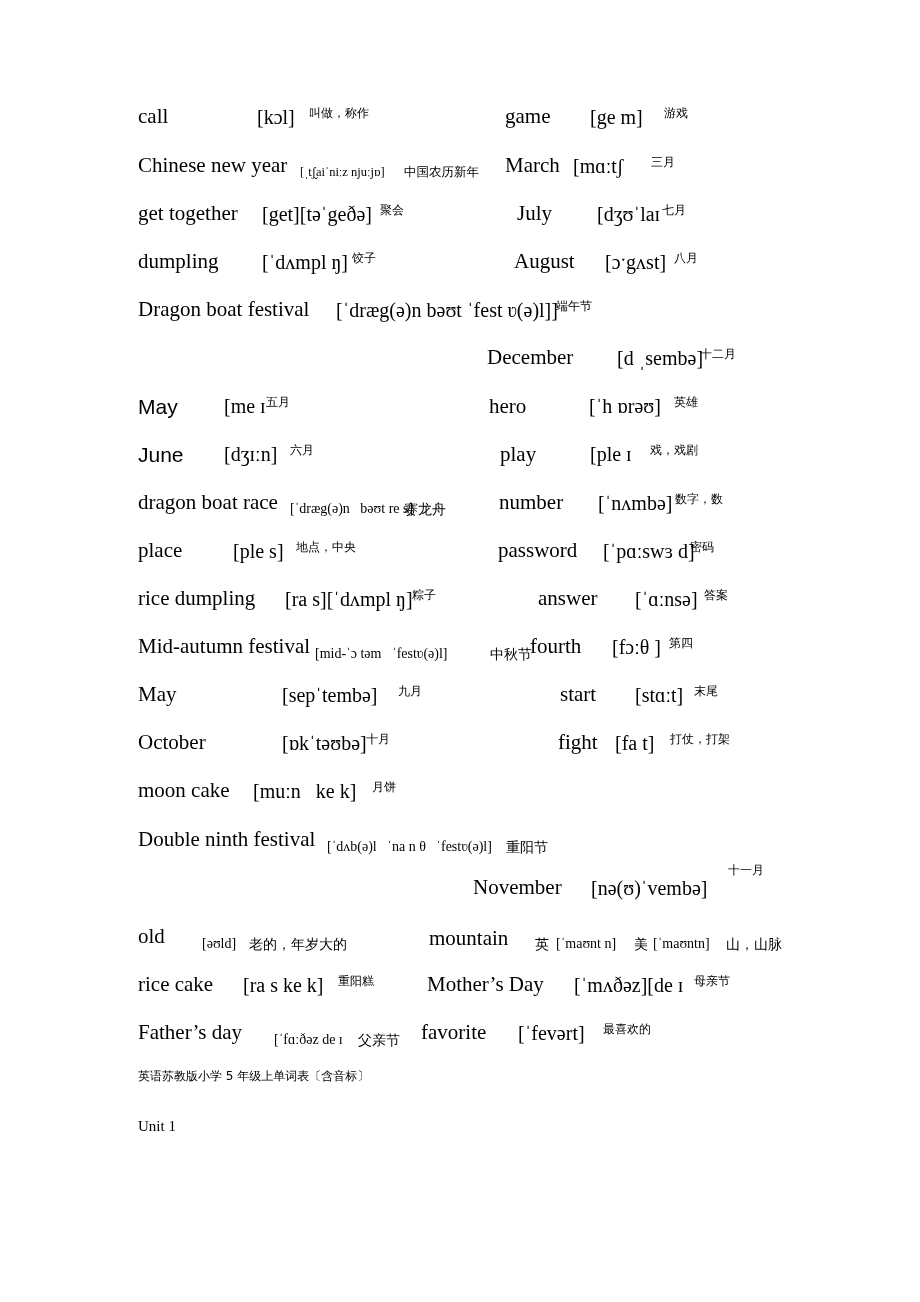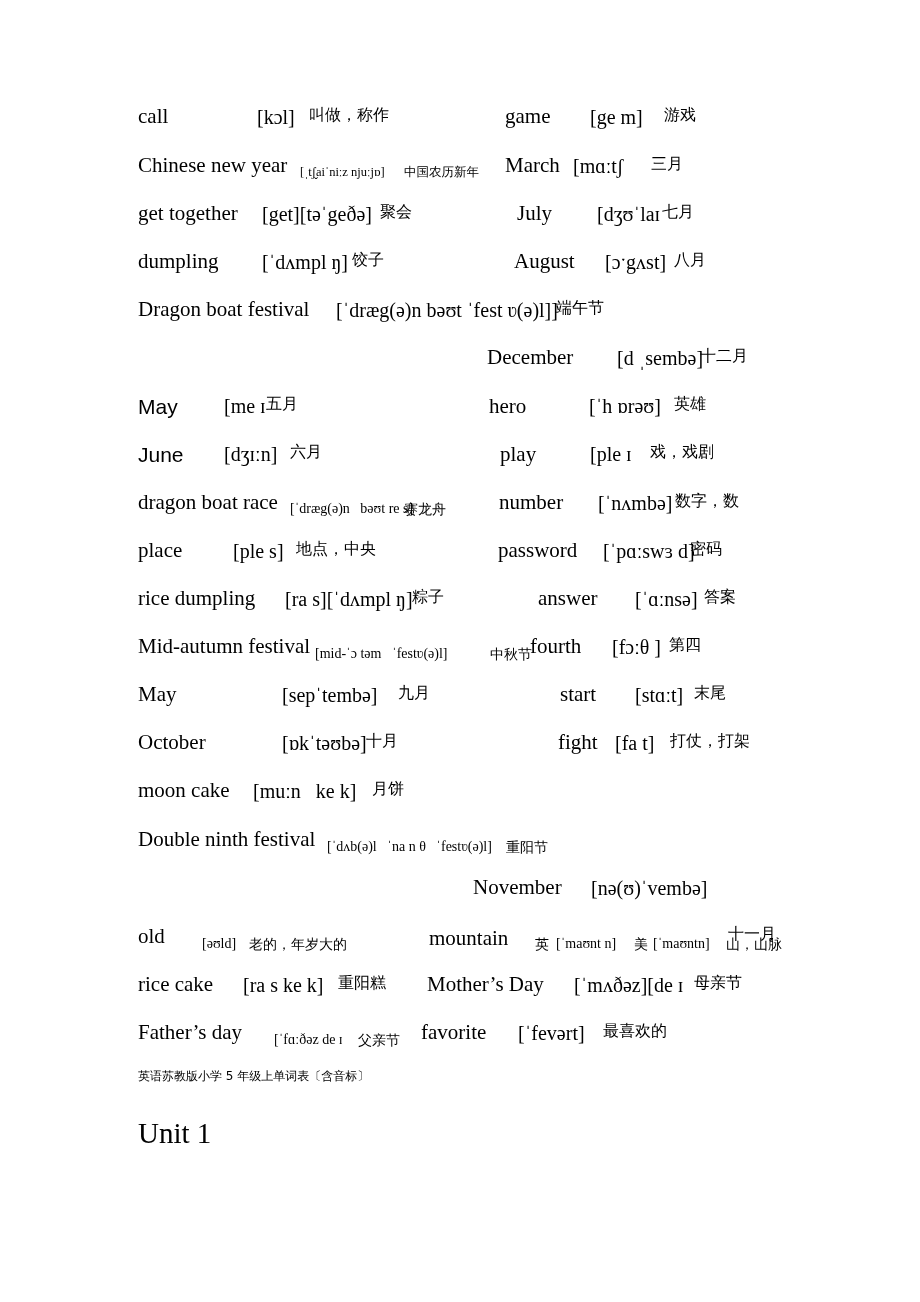--- a/index.html
+++ b/index.html
@@ -28,25 +28,25 @@
     white-space: pre;
     font-family: "Liberation Serif", "DejaVu Serif", serif;
     color: #000000;
     line-height: 1;
   }
   .en      { font-size: 21px; }
   .en-sans { font-size: 21px; font-family: "Liberation Sans", "DejaVu Sans", sans-serif; }
   .ipa     { font-size: 20px; }
   .ipa-sm  { font-size: 14px; }
   .ipa-xs  { font-size: 12.5px; }
-  .cn      { font-size: 16px; font-family: "DejaVu Sans", "Liberation Sans", sans-serif; }
+  .cn      { font-size: 12px; font-family: "DejaVu Sans", "Liberation Sans", sans-serif; }
   .cn-sm   { font-size: 14px; font-family: "DejaVu Sans", "Liberation Sans", sans-serif; }
   .cn-xs   { font-size: 12.5px; font-family: "DejaVu Sans", "Liberation Sans", sans-serif; }
   .heading { font-size: 12px; font-family: "DejaVu Sans", "Liberation Sans", sans-serif; }
-  .unit    { font-size: 29px; text-align: right; }
+  .unit    { font-size: 15px; text-align: right; }
 </style>
 </head>
 <body>
 
 <div class="page">
 
   <span class="t en" style="left:138px; top:106px;">call</span>
   <span class="t ipa" style="left:257px; top:107px;">[kɔl]</span>
   <span class="t cn" style="left:309px; top:107px;">叫做，称作</span>
   <span class="t en" style="left:505px; top:106px;">game</span>
@@ -141,21 +141,21 @@
   <span class="t en" style="left:138px; top:780px;">moon cake</span>
   <span class="t ipa" style="left:253px; top:781px;">[muːn   ke k]</span>
   <span class="t cn" style="left:372px; top:781px;">月饼</span>
 
   <span class="t en" style="left:138px; top:829px;">Double ninth festival</span>
   <span class="t ipa-sm" style="left:327px; top:840px;">[ˈdʌb(ə)l   ˈna n θ   ˈfestʋ(ə)l]</span>
   <span class="t cn-sm" style="left:506px; top:840px;">重阳节</span>
 
   <span class="t en" style="left:473px; top:877px;">November</span>
   <span class="t ipa" style="left:591px; top:878px;">[nə(ʊ)ˈvembə]</span>
-  <span class="t cn" style="left:705px; top:926px;padding-left:23px;">十一月</span>
+  <span class="t cn" style="left:705px; top:864px;padding-left:23px;">十一月</span>
 
   <span class="t en" style="left:138px; top:926px;">old</span>
   <span class="t ipa-sm" style="left:202px; top:937px;text-align:center;">[əʊld]</span>
   <span class="t cn-sm" style="left:249px; top:937px;">老的，年岁大的</span>
   <span class="t en" style="left:429px; top:928px;">mountain</span>
   <span class="t cn-sm" style="left:535px; top:937px;">英</span>
   <span class="t ipa-sm" style="left:556px; top:937px;">[ˈmaʊnt n]</span>
   <span class="t cn-sm" style="left:634px; top:937px;">美</span>
   <span class="t ipa-sm" style="left:653px; top:937px;">[ˈmaʊntn]</span>
   <span class="t cn-sm" style="left:726px; top:937px;">山，山脉</span>

